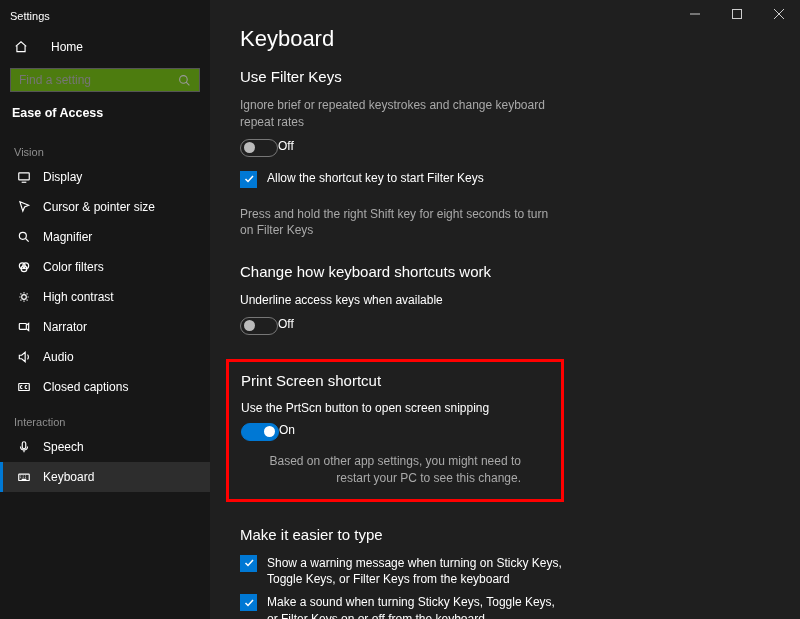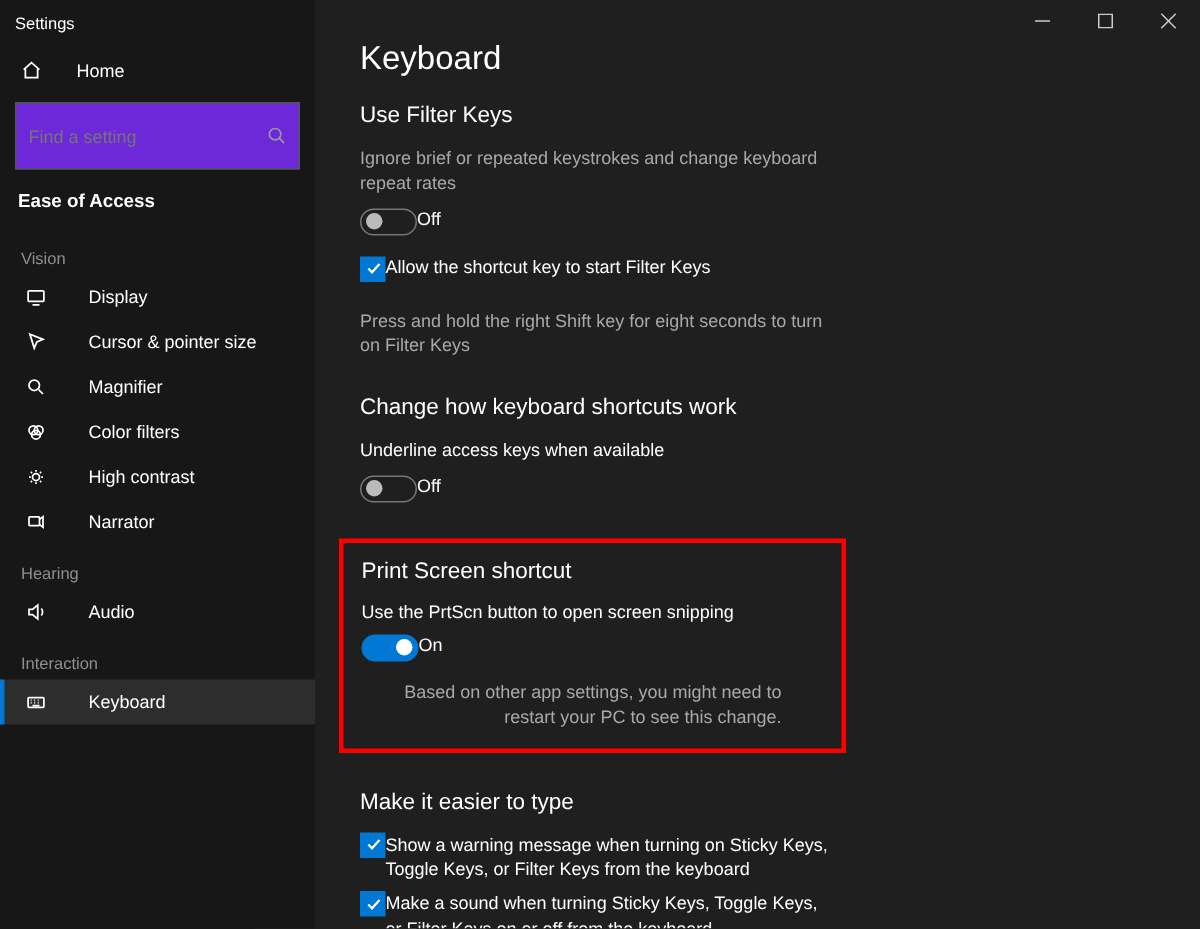--- a/index.html
+++ b/index.html
@@ -17,31 +17,31 @@
     background: #171717;
     padding: 8px 0 0 0;
     display: flex; flex-direction: column;
   }
   .title-row { display:flex; align-items:center; padding:2px 10px 10px 10px; font-size:11px;}
   .home-row { display:flex; align-items:center; padding:8px 14px; gap:23px; cursor:pointer;}
   .home-row .ic { width:14px; display:flex; justify-content:center;}
   .search-wrap { padding: 6px 10px 8px 10px; }
   .search {
     display:flex; align-items:center; width:100%;
-    border:1px solid #555; background:#6d28d9;
-    height:45px; padding:0 8px;
+    border:1px solid #555; background:#4d7c0f;
+    height:24px; padding:0 8px;
   }
   .search input{
     flex:1; background:transparent; border:none; outline:none;
     color:#ccc; font-size:12px;
   }
   .category-title { padding: 6px 12px 12px 12px; font-weight:700; font-size:12.5px; }
   .group-label { padding: 14px 14px 4px 14px; color:#8f8f8f; font-size:11px; }
   .nav-item {
-    display:flex; align-items:flex-end; gap:28px;
+    display:flex; align-items:flex-end; gap:12px;
     padding: 8px 14px; cursor:pointer;
     border-left:3px solid transparent;
   }
   .nav-item .ic { width:14px; display:flex; justify-content:center; }
   .nav-item.active { background:#2d2d2d; border-left:3px solid #0078d4; }
   .main {
     flex:1; height:100%; overflow:hidden;
     padding: 26px 20px 10px 30px;
     position:relative;
   }
@@ -60,21 +60,21 @@
     width:38px; height:18px; border-radius:10px; position:relative;
     border:1px solid #777; background:#1f1f1f; cursor:pointer;
   }
   .toggle .knob{
     position:absolute; top:2px;
     width:11px; height:11px; border-radius:50%; background:#bbb;
   }
   .toggle.off .knob{ left:3px; }
   .toggle.on{ background:#0078d4; border-color:#0078d4;}
   .toggle.on .knob{ right:3px; left:auto; background:#fff;}
-  .check-row{ display:flex; align-items:flex-start; margin:6px 0;}
+  .check-row{ display:flex; align-items:flex-start; gap:10px; margin:6px 0;}
   .check{
     width:17px; height:17px; background:#0078d4; display:flex;
     align-items:center; justify-content:center; flex:0 0 17px; cursor:pointer;
   }
   .section{ margin-bottom:24px; }
   .highlight{
     border:3px solid #f00; padding:10px 12px 12px 12px;
     width:338px; margin-left:-14px;
   }
   .highlight h2{ margin-top:0;}
@@ -159,32 +159,49 @@
   <div class="nav-item">
     <span class="ic">
         <svg width="14" height="14" viewBox="0 0 24 24" fill="none" stroke="#fff" stroke-width="2">
           <rect x="4" y="6" width="12" height="10" rx="1"></rect>
           <path d="M16 9l4-3v12l-4-3"></path>
         </svg>
       </span>
     <span>Narrator</span>
   </div>
 
-  <div class="group-label">Hearing</div>
   <div class="nav-item">
     <span class="ic">
         <svg width="14" height="14" viewBox="0 0 24 24" fill="none" stroke="#fff" stroke-width="2">
           <path d="M4 9v6h4l6 5V4L8 9z"></path>
           <path d="M18 8c2 2 2 6 0 8"></path>
         </svg>
       </span>
     <span>Audio</span>
   </div>
+  <div class="nav-item">
+    <span class="ic">
+        <svg width="14" height="14" viewBox="0 0 24 24" fill="none" stroke="#fff" stroke-width="2">
+          <rect x="3" y="6" width="18" height="12" rx="1"></rect>
+          <path d="M9 10c-1-1-3-1-3 2s2 3 3 2M17 10c-1-1-3-1-3 2s2 3 3 2"></path>
+        </svg>
+      </span>
+    <span>Closed captions</span>
+  </div>
 
   <div class="group-label">Interaction</div>
+  <div class="nav-item">
+    <span class="ic">
+        <svg width="14" height="14" viewBox="0 0 24 24" fill="none" stroke="#fff" stroke-width="2">
+          <rect x="9" y="3" width="6" height="12" rx="3"></rect>
+          <path d="M6 11a6 6 0 0 0 12 0M12 17v4"></path>
+        </svg>
+      </span>
+    <span>Speech</span>
+  </div>
   <div class="nav-item active">
     <span class="ic">
         <svg width="14" height="14" viewBox="0 0 24 24" fill="none" stroke="#fff" stroke-width="2">
           <rect x="3" y="7" width="18" height="11" rx="1"></rect>
           <path d="M6 10h1M10 10h1M14 10h1M18 10h0M6 13h1M10 13h1M14 13h1M18 13h0M8 16h8"></path>
         </svg>
       </span>
     <span>Keyboard</span>
   </div>
 </div>

